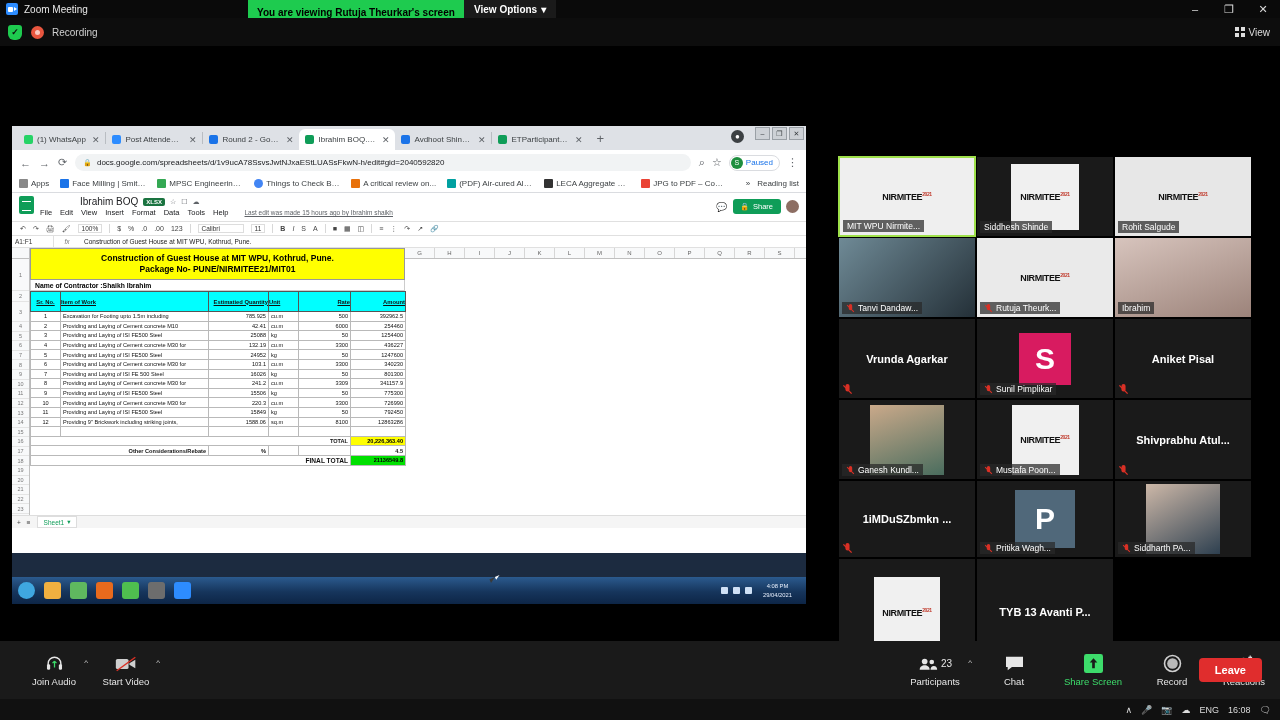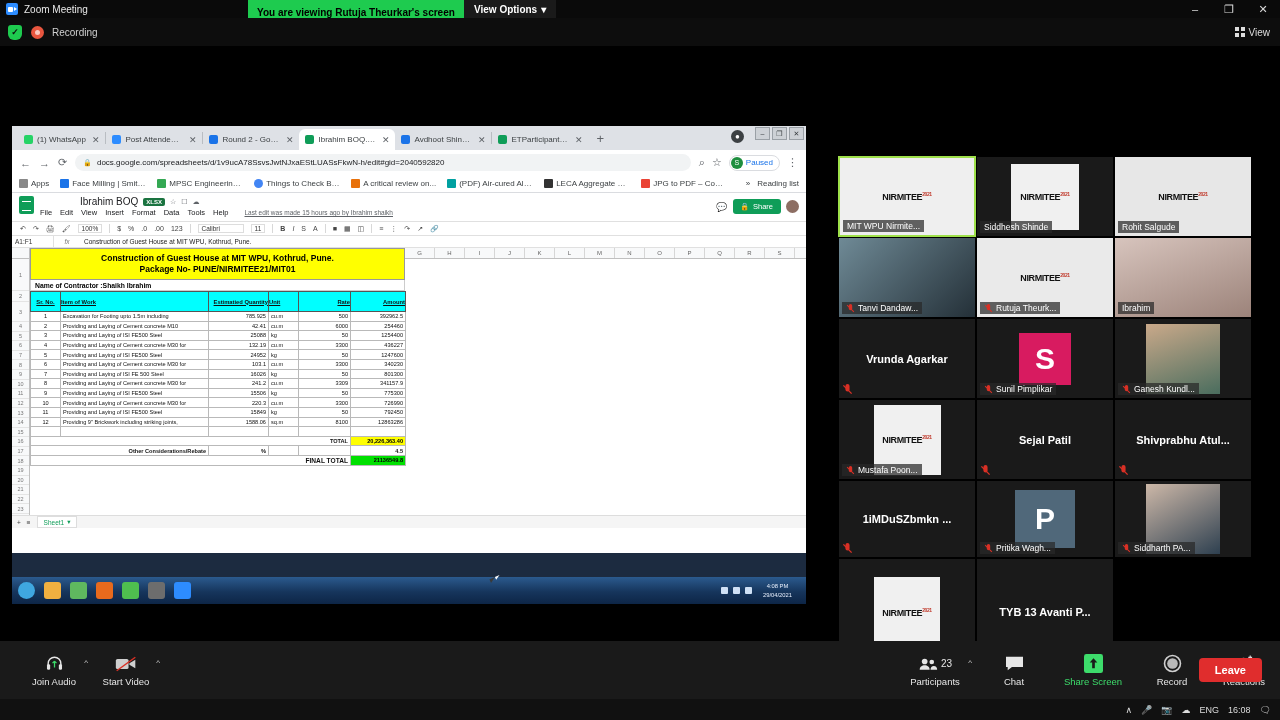--- a/index.html
+++ b/index.html
@@ -748,20 +748,29 @@
         </span>
       <span class="nm">
         <svg class="mini-mute" viewBox="0 0 16 16">
             <path d="M5 3a3 3 0 016 0v5a3 3 0 01-6 0z" fill="#d93025"></path>
             <path d="M2 2l12 12" stroke="#d93025" stroke-width="2"></path>
           </svg>
         <span>Sunil Pimplikar</span>
         </span>
     </div>
 
+    <div class="tile">
+      <span class="ctr-nm">Aniket Pisal</span>
+      <span class="mute">
+        <svg viewBox="0 0 16 16">
+            <path d="M5 3a3 3 0 016 0v5a3 3 0 01-6 0z" fill="#d93025"></path>
+            <path d="M2 2l12 12" stroke="#d93025" stroke-width="2"></path>
+          </svg>
+        </span>
+    </div>
 
     <div class="tile">
       <div style="width:74px;height:70px;background:linear-gradient(160deg,#caa98a,#4a6d5e)"></div>
       <span class="nm">
         <svg class="mini-mute" viewBox="0 0 16 16">
             <path d="M5 3a3 3 0 016 0v5a3 3 0 01-6 0z" fill="#d93025"></path>
             <path d="M2 2l12 12" stroke="#d93025" stroke-width="2"></path>
           </svg>
         <span>Ganesh Kundl...</span>
         </span>
@@ -773,29 +782,20 @@
       </div>
       <span class="nm">
         <svg class="mini-mute" viewBox="0 0 16 16">
             <path d="M5 3a3 3 0 016 0v5a3 3 0 01-6 0z" fill="#d93025"></path>
             <path d="M2 2l12 12" stroke="#d93025" stroke-width="2"></path>
           </svg>
         <span>Mustafa Poon...</span>
         </span>
     </div>
 
-    <div class="tile">
-      <span class="ctr-nm">Sejal Patil</span>
-      <span class="mute">
-        <svg viewBox="0 0 16 16">
-            <path d="M5 3a3 3 0 016 0v5a3 3 0 01-6 0z" fill="#d93025"></path>
-            <path d="M2 2l12 12" stroke="#d93025" stroke-width="2"></path>
-          </svg>
-        </span>
-    </div>
 
     <div class="tile">
       <span class="ctr-nm">Shivprabhu  Atul...</span>
       <span class="mute">
         <svg viewBox="0 0 16 16">
             <path d="M5 3a3 3 0 016 0v5a3 3 0 01-6 0z" fill="#d93025"></path>
             <path d="M2 2l12 12" stroke="#d93025" stroke-width="2"></path>
           </svg>
         </span>
     </div>

